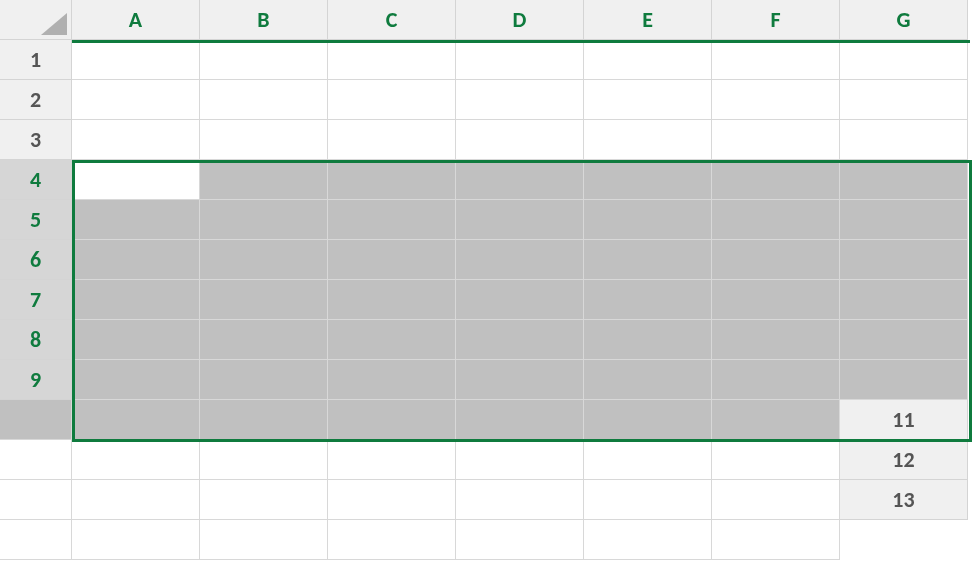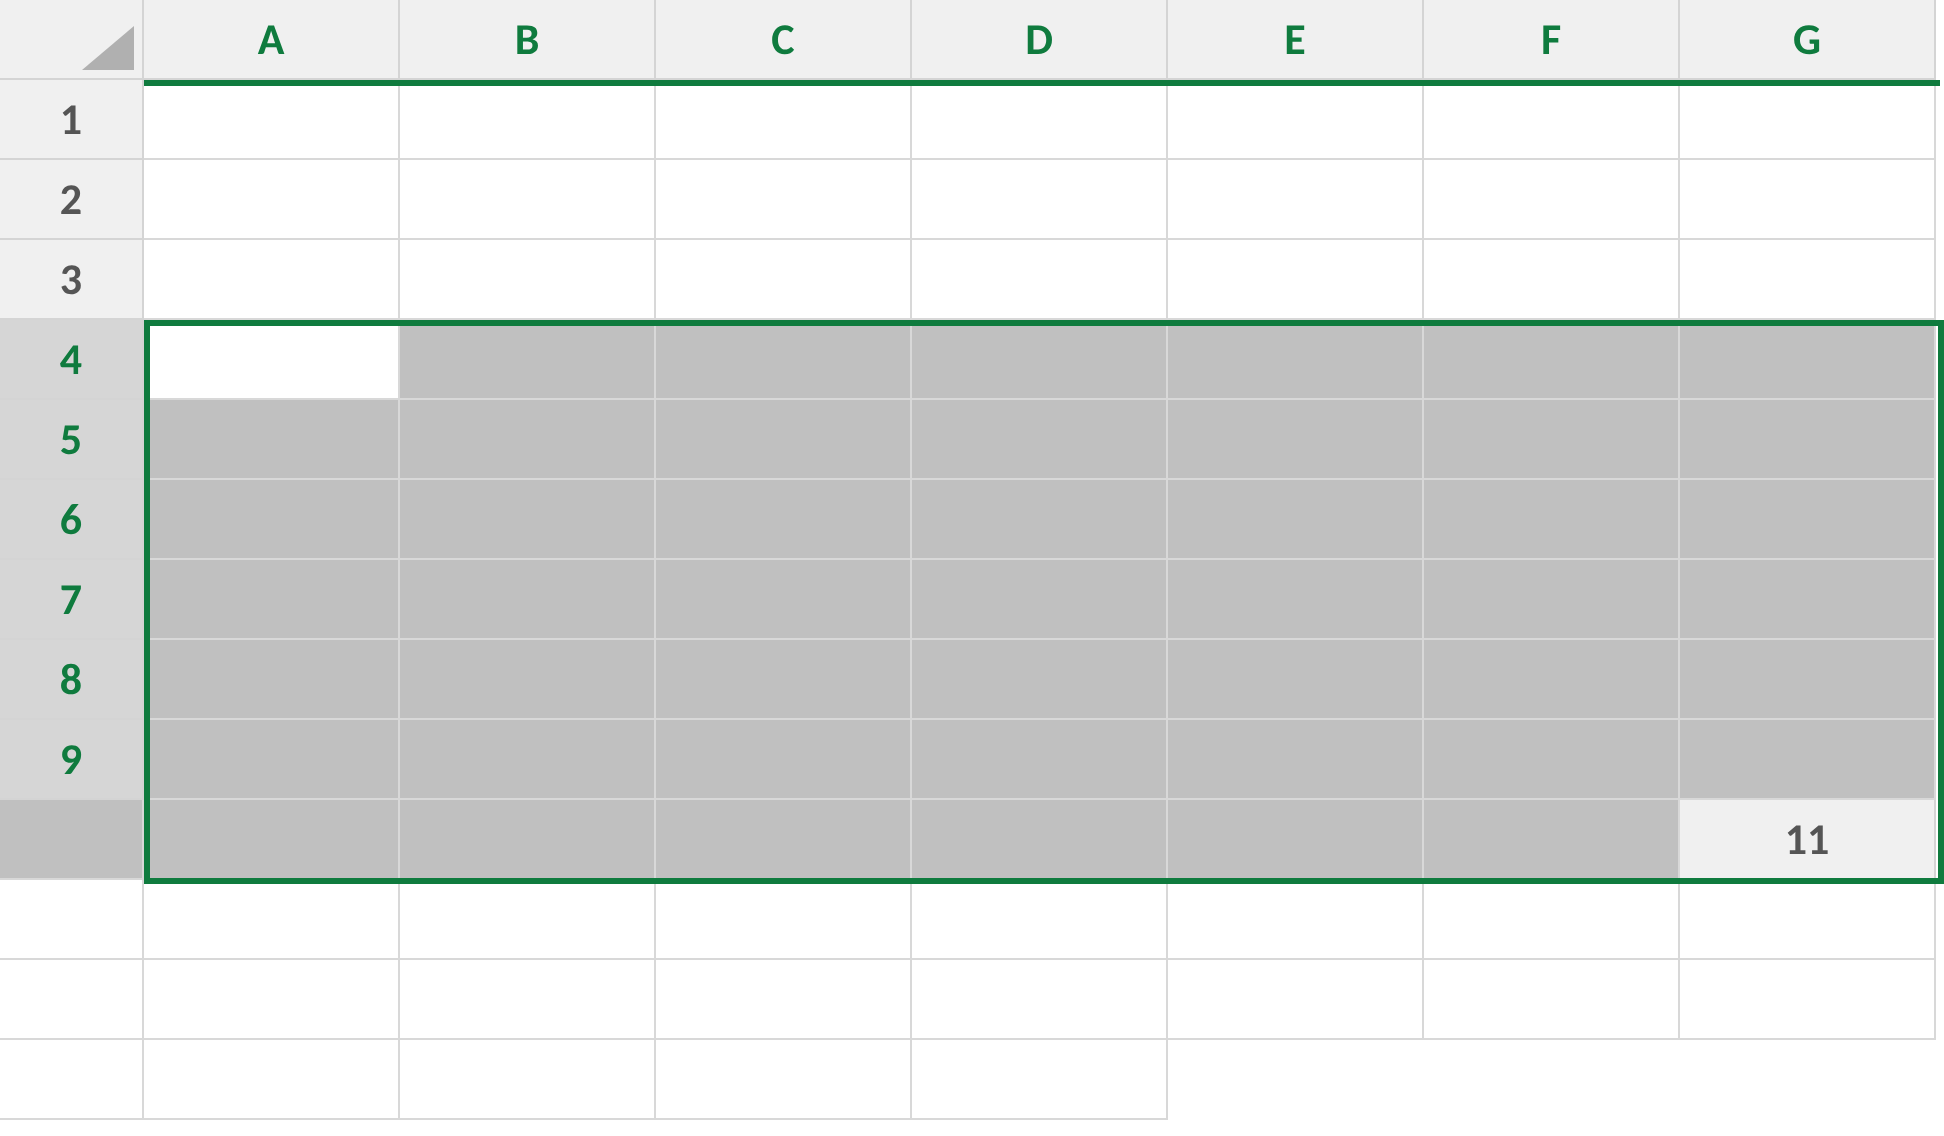--- a/index.html
+++ b/index.html
@@ -200,28 +200,30 @@
 
   <div class="row-header">11</div>
   <div class="cell"></div>
   <div class="cell"></div>
   <div class="cell"></div>
   <div class="cell"></div>
   <div class="cell"></div>
   <div class="cell"></div>
   <div class="cell"></div>
 
-  <div class="cell"></div>
-  <div class="cell"></div>
-  <div class="cell"></div>
-  <div class="cell"></div>
-  <div class="cell"></div>
-  <div class="cell"></div>
-  <div class="cell"></div>
-
+  <div class="row-header">12</div>
+  <div class="cell"></div>
+  <div class="cell"></div>
+  <div class="cell"></div>
+  <div class="cell"></div>
+  <div class="cell"></div>
+  <div class="cell"></div>
+  <div class="cell"></div>
+
+  <div class="row-header">13</div>
   <div class="cell"></div>
   <div class="cell"></div>
   <div class="cell"></div>
   <div class="cell"></div>
   <div class="cell"></div>
   <div class="cell"></div>
   <div class="cell"></div>
 </div>
 
 <div class="selection-border" style="left:72px; top:40px; width:898px; height:3px; border:none; background:#0F7B3E;"></div>

